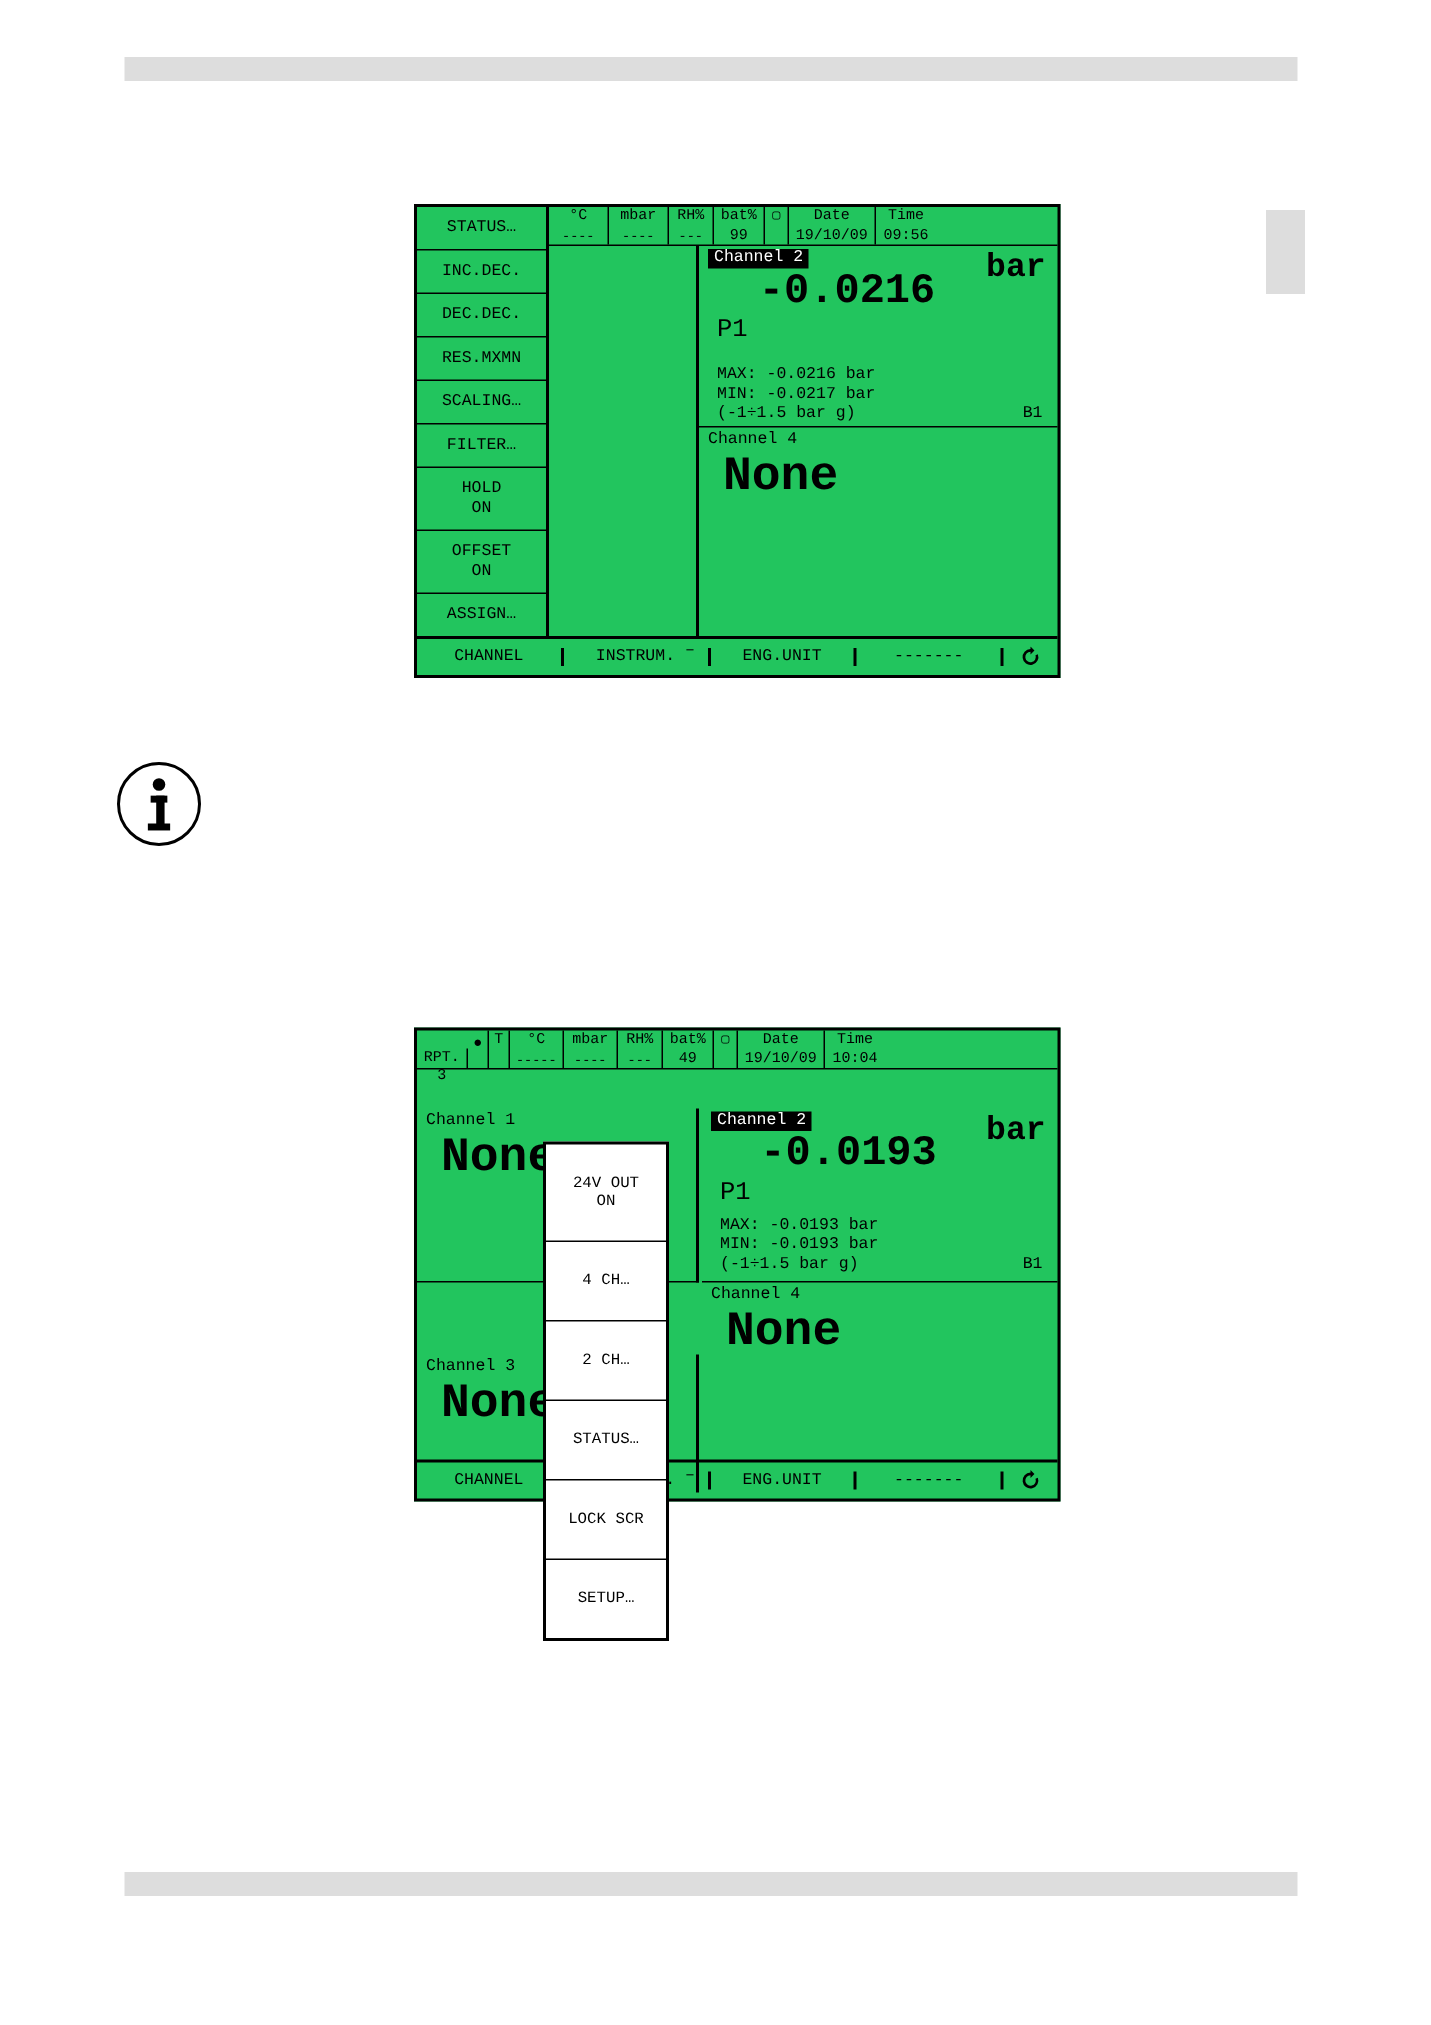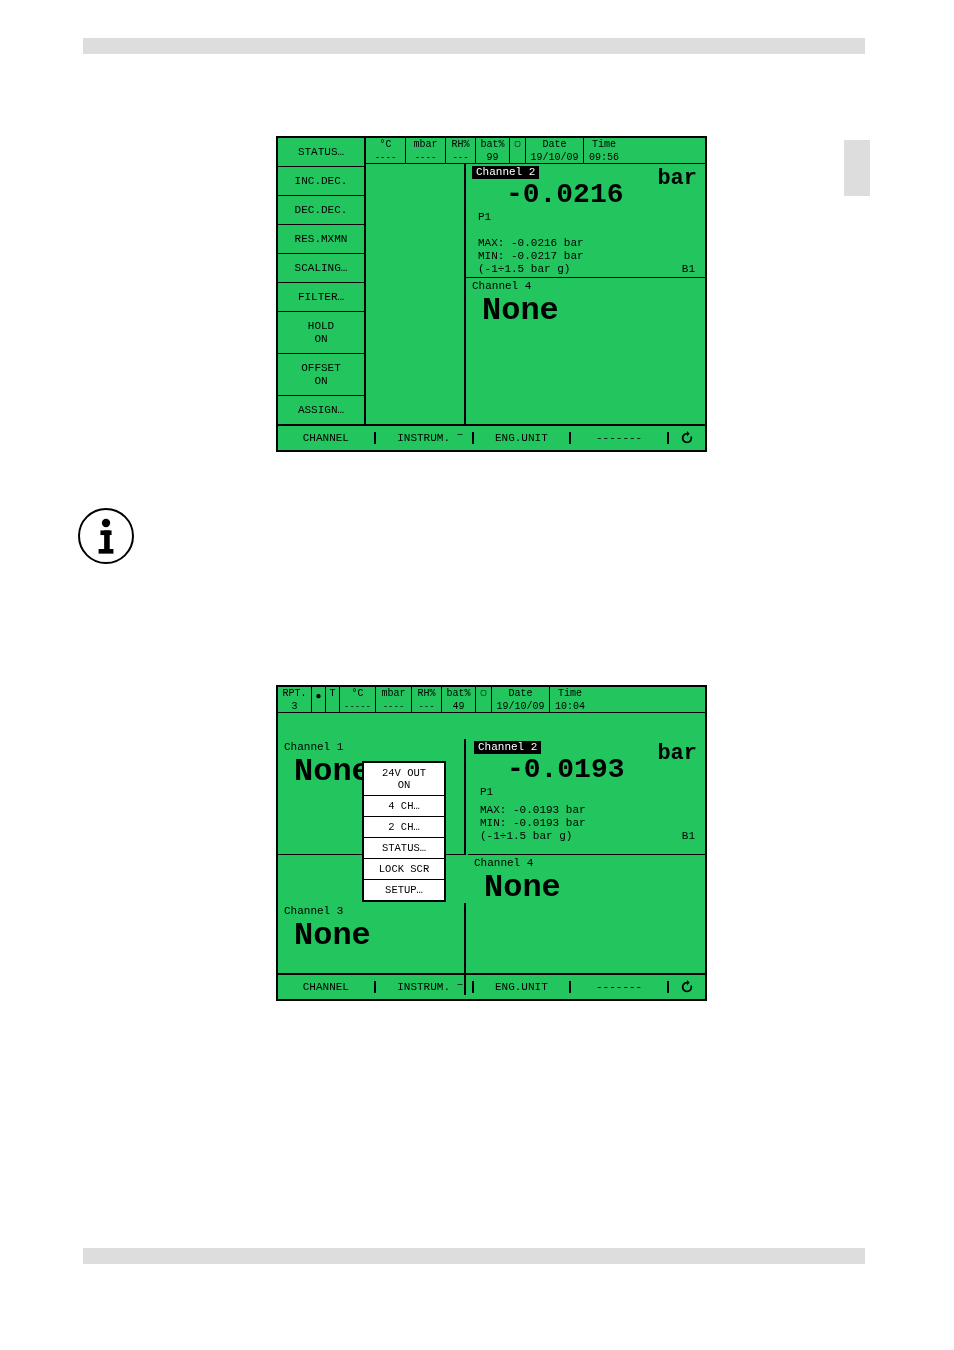--- a/index.html
+++ b/index.html
@@ -83,21 +83,21 @@
   .ch-label-inv {
     display: inline-block;
     background: #000; color: #fff;
     padding: 0 4px; font-size: 11px;
   }
   .unit-big { font-size: 22px; font-weight: bold; float: right; margin-right: 4px; }
   .reading {
     font-size: 28px; font-weight: bold;
     text-align: center; padding-right: 12px;
   }
-  .sub { font-size: 11px; margin-left: 6px; }
+  .sub { font-size: 17px; margin-left: 6px; }
   .maxmin { font-size: 11px; padding-left: 6px; }
   .underline { }
   .footer-row {
     display: flex; height: 26px;
     border-top: 2px solid #000;
     align-items: center;
   }
   .footer-cell {
     flex: 1;
     border-right: 2px solid #000;
@@ -133,21 +133,21 @@
   .popup {
     position: absolute;
     left: 84px; top: 74px;
     width: 84px;
     background: #fff;
     border: 2px solid #000;
     z-index: 5;
   }
   .popup .pbtn {
     border-bottom: 1px solid #000;
-    padding: 4px 3px;
+    padding: 20px 3px;
     font-size: 10.5px;
     text-align: center;
     white-space: pre;
   }
   .popup .pbtn:last-child { border-bottom: none; }
   .rh-box { width: 30px; }
   .bat-box { width: 34px; }
   .date-box { width: 58px; }
   .time-box { width: 40px; }
   .disk-icon { font-size: 9px; }
@@ -252,21 +252,21 @@
           <path d="M8 2a6 6 0 1 0 5.6 3.9l-1.8.7A4 4 0 1 1 8 4v2l3-3-3-3v2z" fill="#000"></path>
         </svg>
     </div>
   </div>
 </div>
 <div class="caption caption-top">–</div>
 
 <div class="fig fig-bottom">
   <div style="position:relative;">
     <div class="statusbar">
-      <div class="sb-cell" style="width:34px;">
+      <div class="sb-cell" style="width:34px;margin-top:12px;">
           <span>RPT.</span>
           <span>3</span>
         </div>
       <div class="sb-cell" style="width:14px; justify-content:flex-start;">
           <span style="width:6px;height:6px;border-radius:50%;margin:3px auto 0;">●</span>
         </div>
       <div class="sb-cell" style="width:14px;">
           <span>T</span>
         </div>
       <div class="sb-cell" style="width:36px;">

